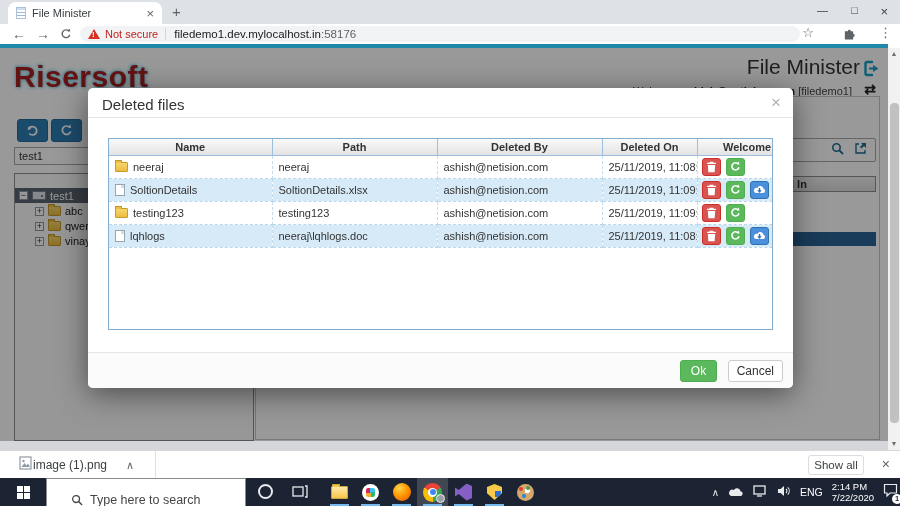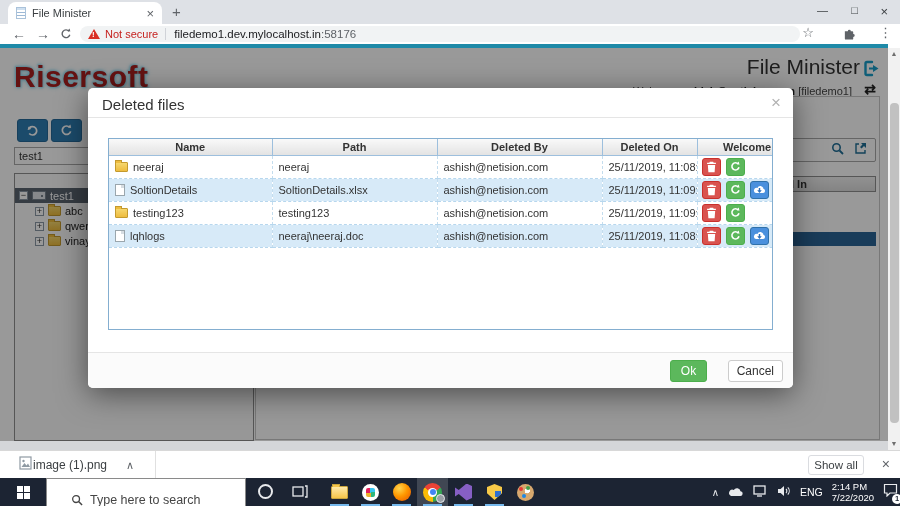--- a/index.html
+++ b/index.html
@@ -71,21 +71,21 @@
   table.dgrid th { height:16px; font-weight:bold; background:linear-gradient(#f9f9f9,#e3e3e3); border-right:1px solid #9dbfdd; border-bottom:1px solid #9dbfdd; text-align:center; }
   table.dgrid td { height:23px; border-right:1px dashed #c4ddee; border-bottom:1px dashed #b7d7ee; padding:0 6px; vertical-align:middle; white-space:nowrap; overflow:hidden; }
   table.dgrid tr.alt td { background:#d7eaf8; }
   .namewrap { display:flex; align-items:center; gap:5px; }
   .c-act { padding:0 4px !important; }
   .abtn { width:19px; height:18px; border-radius:3px; border:1px solid transparent; margin-right:5px; display:inline-flex; align-items:center; justify-content:center; vertical-align:middle; padding:0; cursor:pointer; }
   .abtn.del { background:#d9534f; border-color:#c9302c; }
   .abtn.res { background:#5cb85c; border-color:#4cae4c; }
   .abtn.dl  { background:#4a90dd; border-color:#3071a9; }
   .modal-footer { position:absolute; bottom:0; left:0; width:100%; height:36px; background:#fbfbfb; border-top:1px solid #e5e5e5; border-radius:0 0 5px 5px; text-align:right; padding:7px 10px; }
-  .btn-ok { background:#5cb85c; border:1px solid #4cae4c; color:#fff; font-size:12px; padding:3px 10px; border-radius:3px; margin-right:16px; font-family:"Liberation Sans",sans-serif; }
+  .btn-ok { background:#5cb85c; border:1px solid #4cae4c; color:#fff; font-size:12px; padding:3px 10px; border-radius:3px; margin-right:6px; font-family:"Liberation Sans",sans-serif; }
   .btn-cancel { background:#fff; border:1px solid #ccc; color:#333; font-size:12px; padding:3px 8px; border-radius:3px; font-family:"Liberation Sans",sans-serif; }
 
   
   .vscroll { position:absolute; right:0; top:48px; width:12px; height:402px; background:#f1f1f1; z-index:8; }
   .vs-arrow { position:absolute; left:0; width:12px; height:12px; font-size:7px; color:#6e6e6e; text-align:center; line-height:12px; }
   .vs-thumb { position:absolute; left:1.5px; top:55px; width:9px; height:320px; background:#c1c1c1; border-radius:4px; }
 
   
   .dlbar { position:absolute; top:450px; left:0; width:900px; height:28px; background:#fff; border-top:1px solid #d8d8d8; z-index:9; }
   .dl-item { position:absolute; left:19px; top:3px; display:flex; align-items:center; gap:1px; height:22px; }
@@ -343,21 +343,21 @@
                       </svg>
                     </button></td>
                 </tr>
                 <tr class="alt">
                   <td>
                     <span class="namewrap">
                       <span class="file-ic"></span>
                       <span>lqhlogs</span>
                     </span>
                   </td>
-                  <td>neeraj\neeraj.doc</td>
+                  <td>neeraj\lqhlogs.doc</td>
                   <td>ashish@netision.com</td>
                   <td>25/11/2019, 11:08:21 am</td>
                   <td class="c-act"><button class="abtn del">
                       <svg viewBox="0 0 12 13" width="11" height="12">
                         <path fill="#fff" d="M4.2.8h3.6l.6 1.1h2.4v1.2H1.2V1.9h2.4zM2 4.2h8l-.6 8H2.6z"></path>
                       </svg>
                     </button><button class="abtn res">
                       <svg viewBox="0 0 12 12" width="11" height="11">
                         <path fill="none" stroke="#fff" stroke-width="1.7" d="M9.8 6.8A3.9 3.9 0 1 1 9 3.4"></path>
                         <path fill="#fff" d="M9.6.6l.7 3.4-3.3-.8z"></path>

